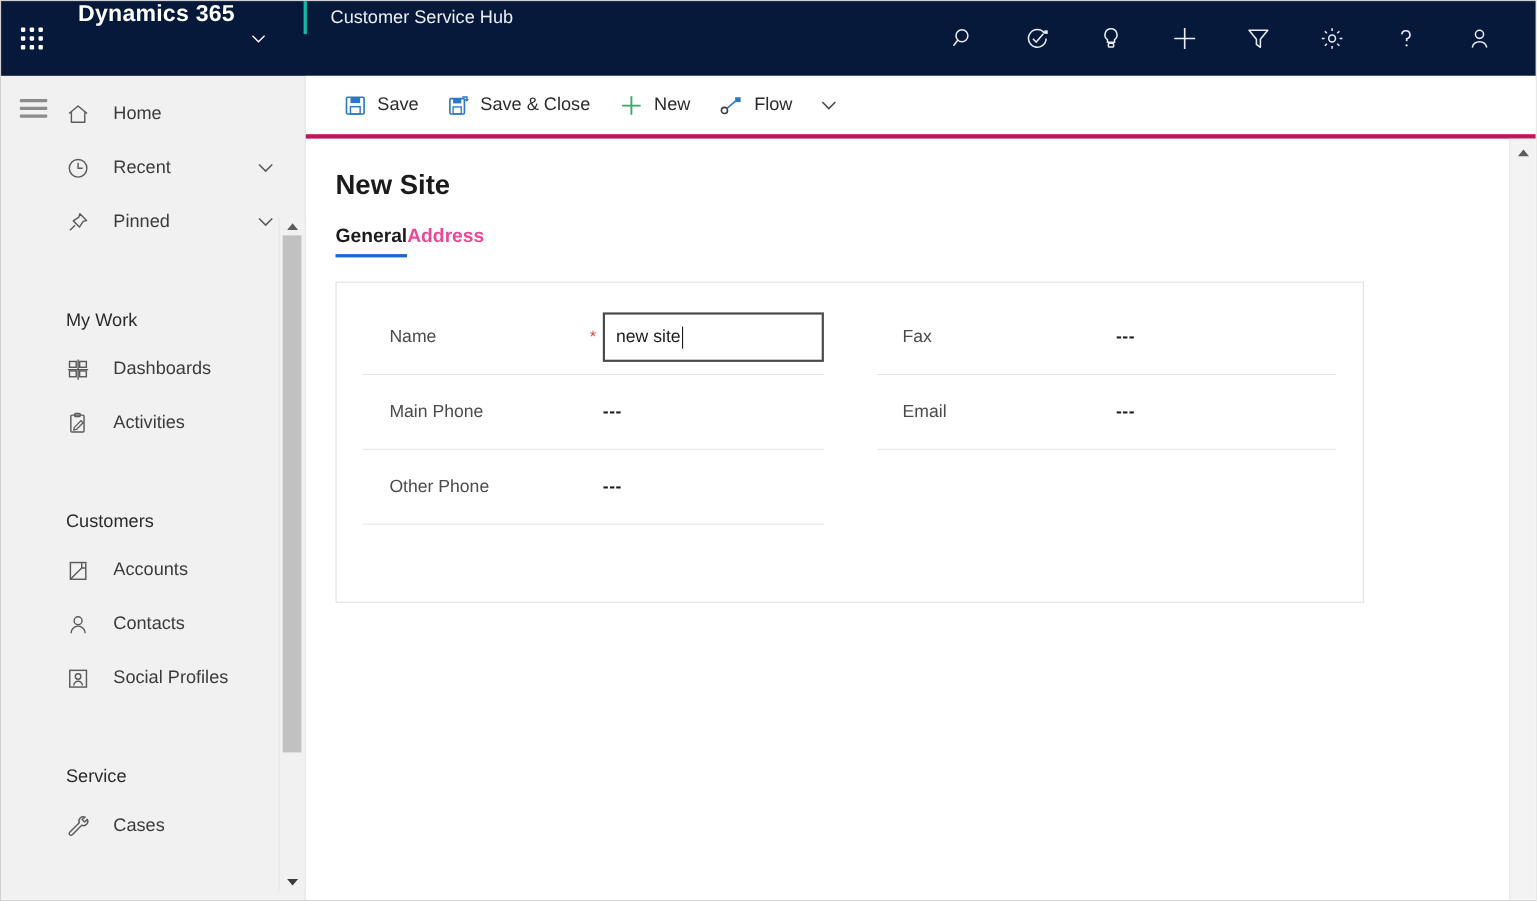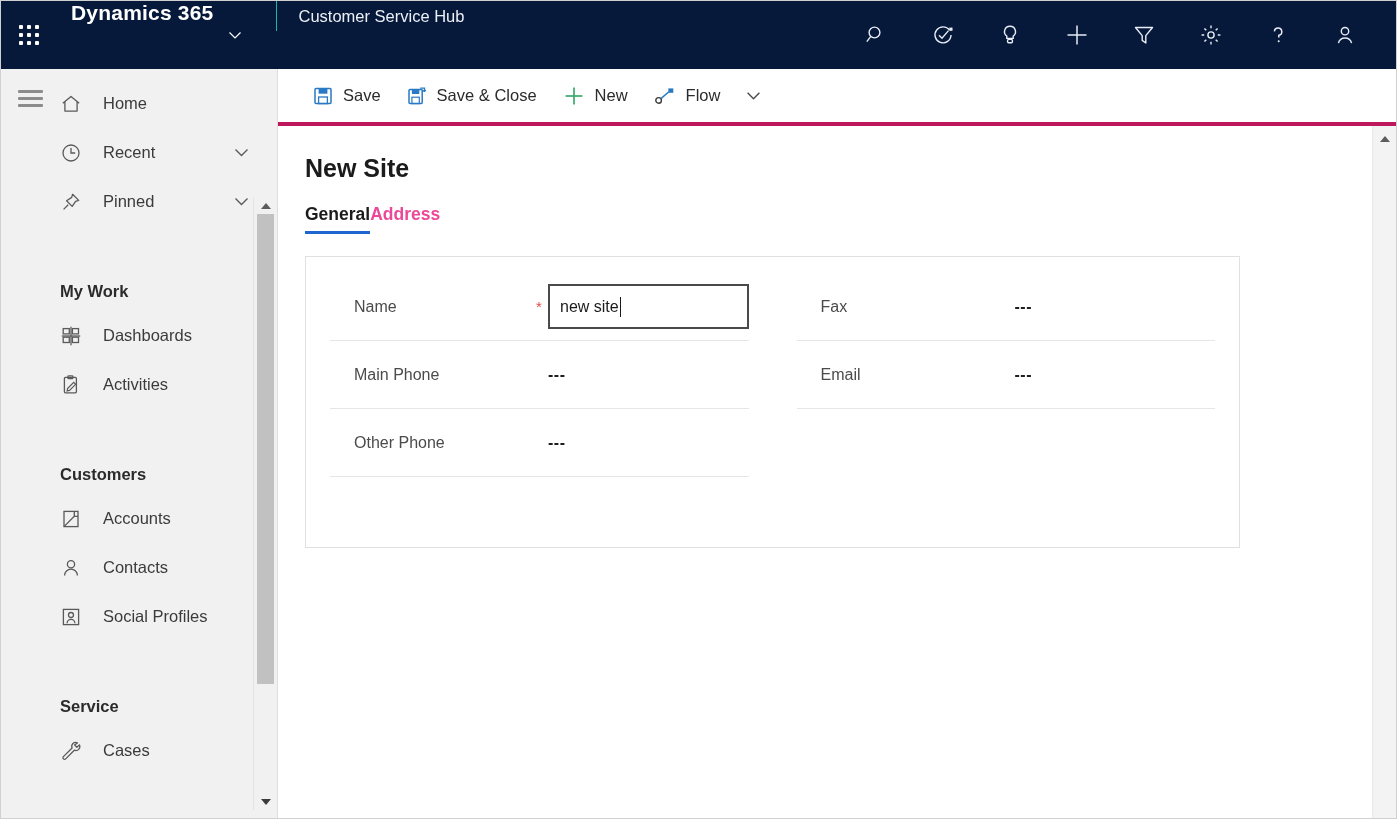--- a/index.html
+++ b/index.html
@@ -53,21 +53,21 @@
     margin-left: 13px;
     cursor: pointer;
     display: flex; align-items: center;
   }
   .app-name {
     margin-left: 33px;
     font-size: 16.5px;
     color: #eceff4;
     font-weight: normal;
     padding-left: 22px;
-    border-left: 1px solid #14b8a6;
+    border-left: 3px solid #14b8a6;
     height: 30px;
     display: flex;
     align-items: center;
   }
   .nav-right {
     margin-left: auto;
     display: flex;
     align-items: center;
     padding-right: 18px;
   }
@@ -125,21 +125,21 @@
   .navlabel {
     margin-left: 15px;
     font-size: 16.5px;
     color: #3b3b3b;
     white-space: nowrap;
   }
   .nav-chev { margin-left: auto; display:flex; align-items:center; color:#5a5a5a; }
 
   .group-head {
     font-size: 16.5px;
-    font-weight: bold;
+    font-weight: normal;
     color: #2b2b2b;
     padding: 0 0 0 17px;
     height: 46px;
     display: flex;
     align-items: flex-end;
     padding-bottom: 10px;
   }
   .grp-spacer-top { height: 39px; }
   .grp-spacer-mid { height: 39px; }
 

